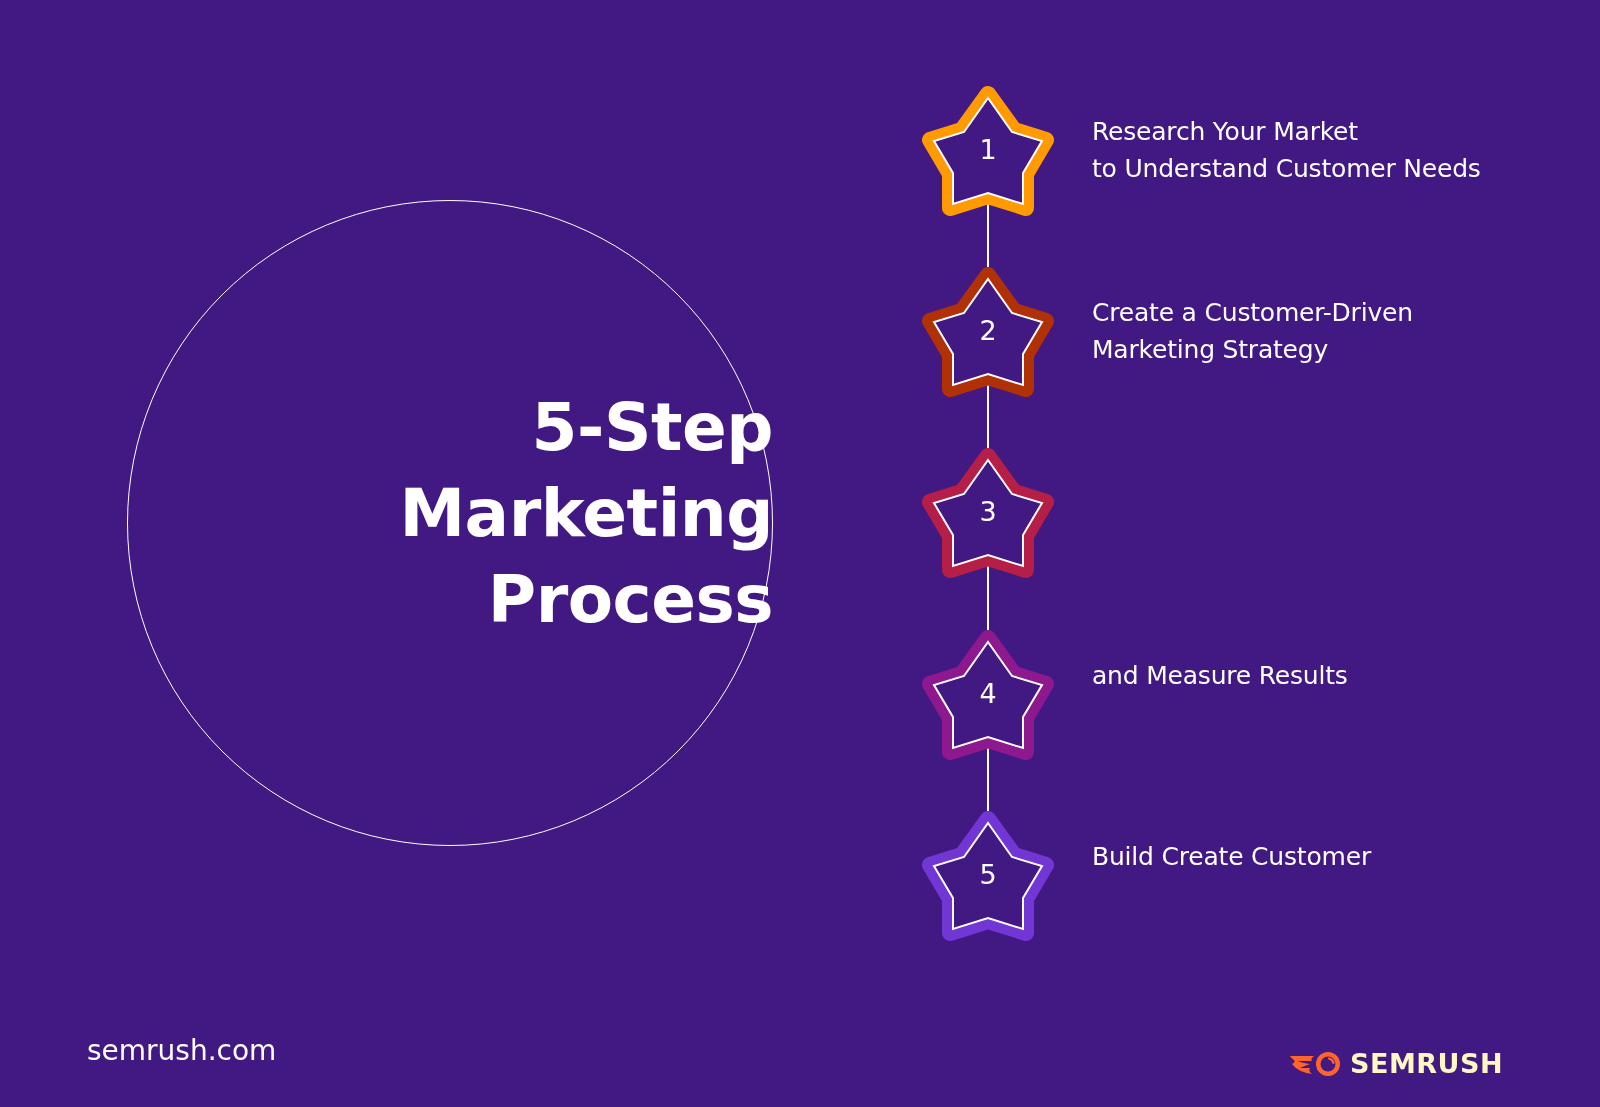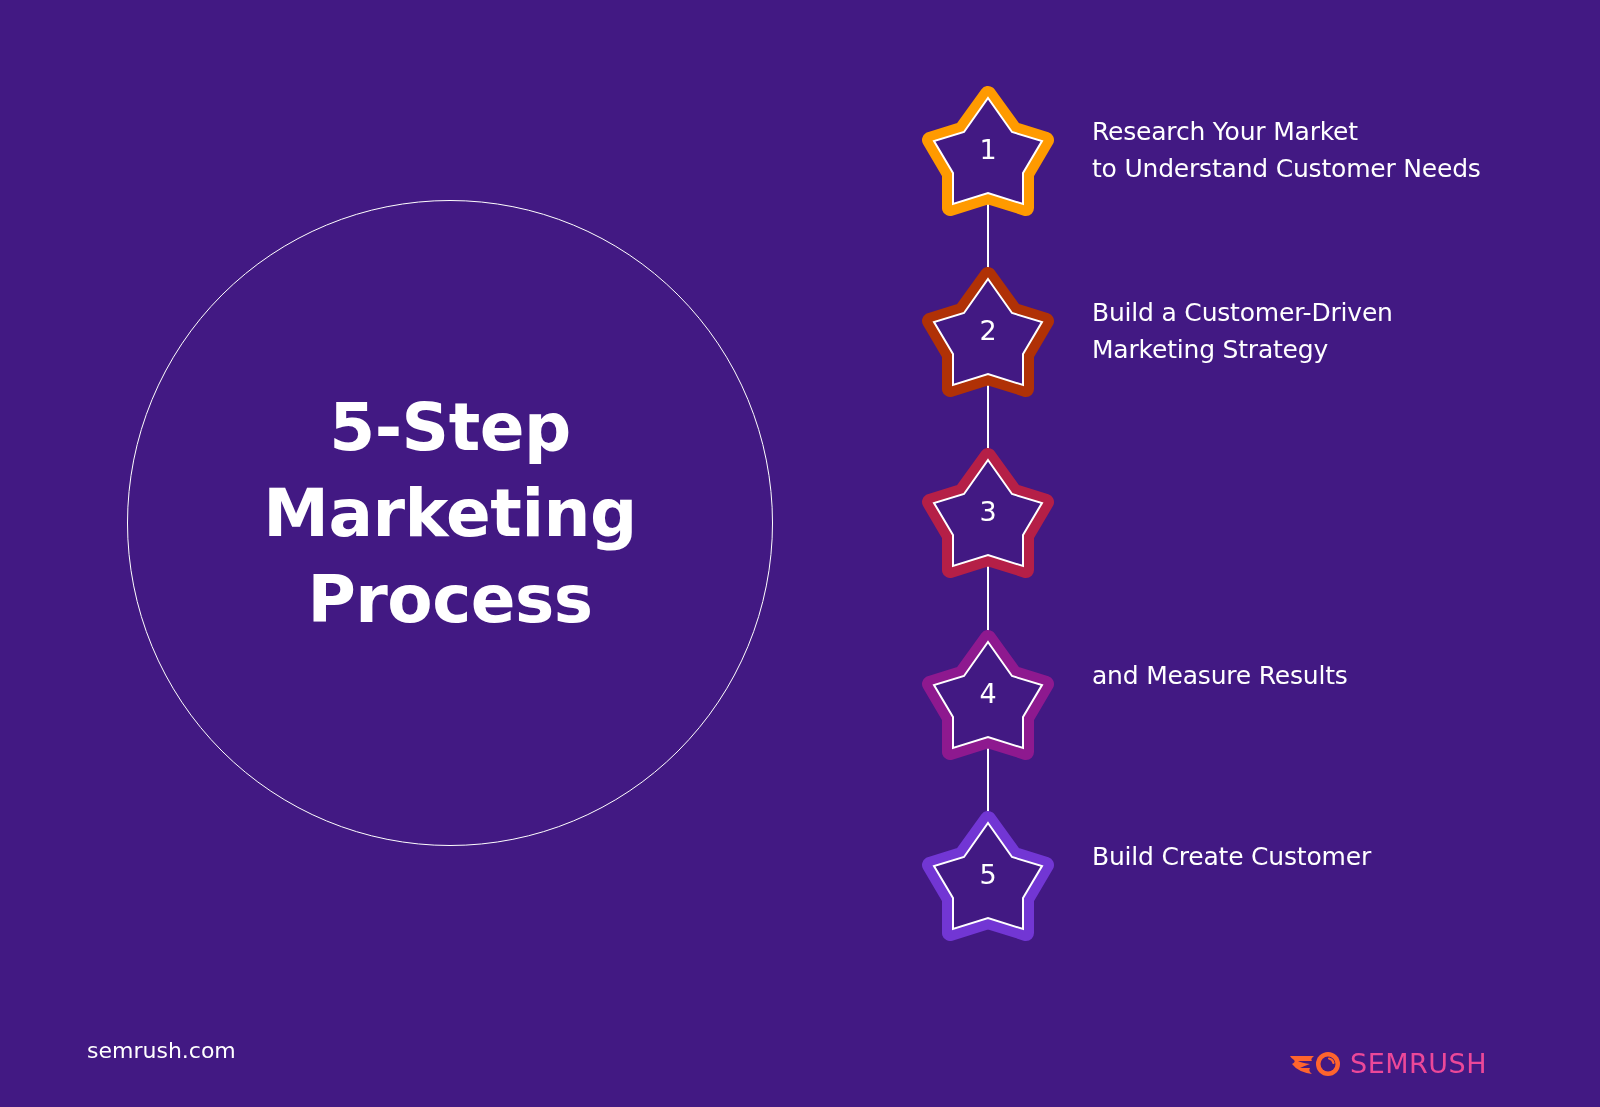--- a/index.html
+++ b/index.html
@@ -28,21 +28,21 @@
       height: 646px;
       border: 1.5px solid #ffffff;
       border-radius: 50%;
       box-sizing: border-box;
     }
     .main-title {
       position: absolute;
       left: 127px;
       top: 385px;
       width: 646px;
-      text-align: center;
+      text-align: right;
       font-family: "DejaVu Sans", sans-serif;
       font-weight: bold;
       font-size: 66px;
       line-height: 86px;
       letter-spacing: -0.5px;
       color: #ffffff;
     }
     .main-title span {
       display: block;
     }
@@ -96,44 +96,44 @@
       letter-spacing: -0.2px;
     }
     .step-text span {
       display: block;
     }
     .footer-url {
       position: absolute;
       left: 87px;
       top: 1036px;
       font-family: "DejaVu Sans", sans-serif;
-      font-size: 22px;
+      font-size: 28px;
       line-height: 30px;
       color: #ffffff;
     }
     .brand-logo {
       position: absolute;
       left: 1288px;
       top: 1048px;
       height: 32px;
       display: flex;
       align-items: center;
     }
     .brand-logo svg {
       width: 56px;
       height: 28px;
       display: block;
     }
     .brand-name {
       margin-left: 6px;
       font-family: "DejaVu Sans", sans-serif;
-      font-weight: normal;
+      font-weight: bold;
       font-size: 27px;
       line-height: 32px;
-      color: #ec4899;
+      color: #fef9c3;
       letter-spacing: 0.5px;
     }
   </style>
 </head>
 <body>
 
 <div class="canvas">
 
   <div class="big-circle"></div>
 
@@ -161,21 +161,21 @@
 
   <div class="step" style="top:261px;">
     <div class="star-wrap">
       <svg viewBox="0 0 136 140">
         <path d="M68,14 L94,50 L126,60 L106,94 L106,128 L68,116 L30,128 L30,94 L10,60 L42,50 Z" fill="none" stroke="#B03106" stroke-width="16" stroke-linejoin="round"></path>
         <path d="M68,18 L92,52 L122,61 L103,93 L103,124 L68,113 L33,124 L33,93 L14,61 L44,52 Z" fill="#421983" stroke="#ffffff" stroke-width="2" stroke-linejoin="miter"></path>
       </svg>
       <div class="step-number">2</div>
     </div>
     <div class="step-text">
-      <span>Build a Customer-Driven</span>
+      <span>Create a Customer-Driven</span>
       <span>Marketing Strategy</span>
     </div>
   </div>
 
   <div class="step" style="top:442px;">
     <div class="star-wrap">
       <svg viewBox="0 0 136 140">
         <path d="M68,14 L94,50 L126,60 L106,94 L106,128 L68,116 L30,128 L30,94 L10,60 L42,50 Z" fill="none" stroke="#B51F47" stroke-width="16" stroke-linejoin="round"></path>
         <path d="M68,18 L92,52 L122,61 L103,93 L103,124 L68,113 L33,124 L33,93 L14,61 L44,52 Z" fill="#421983" stroke="#ffffff" stroke-width="2" stroke-linejoin="miter"></path>
       </svg>

